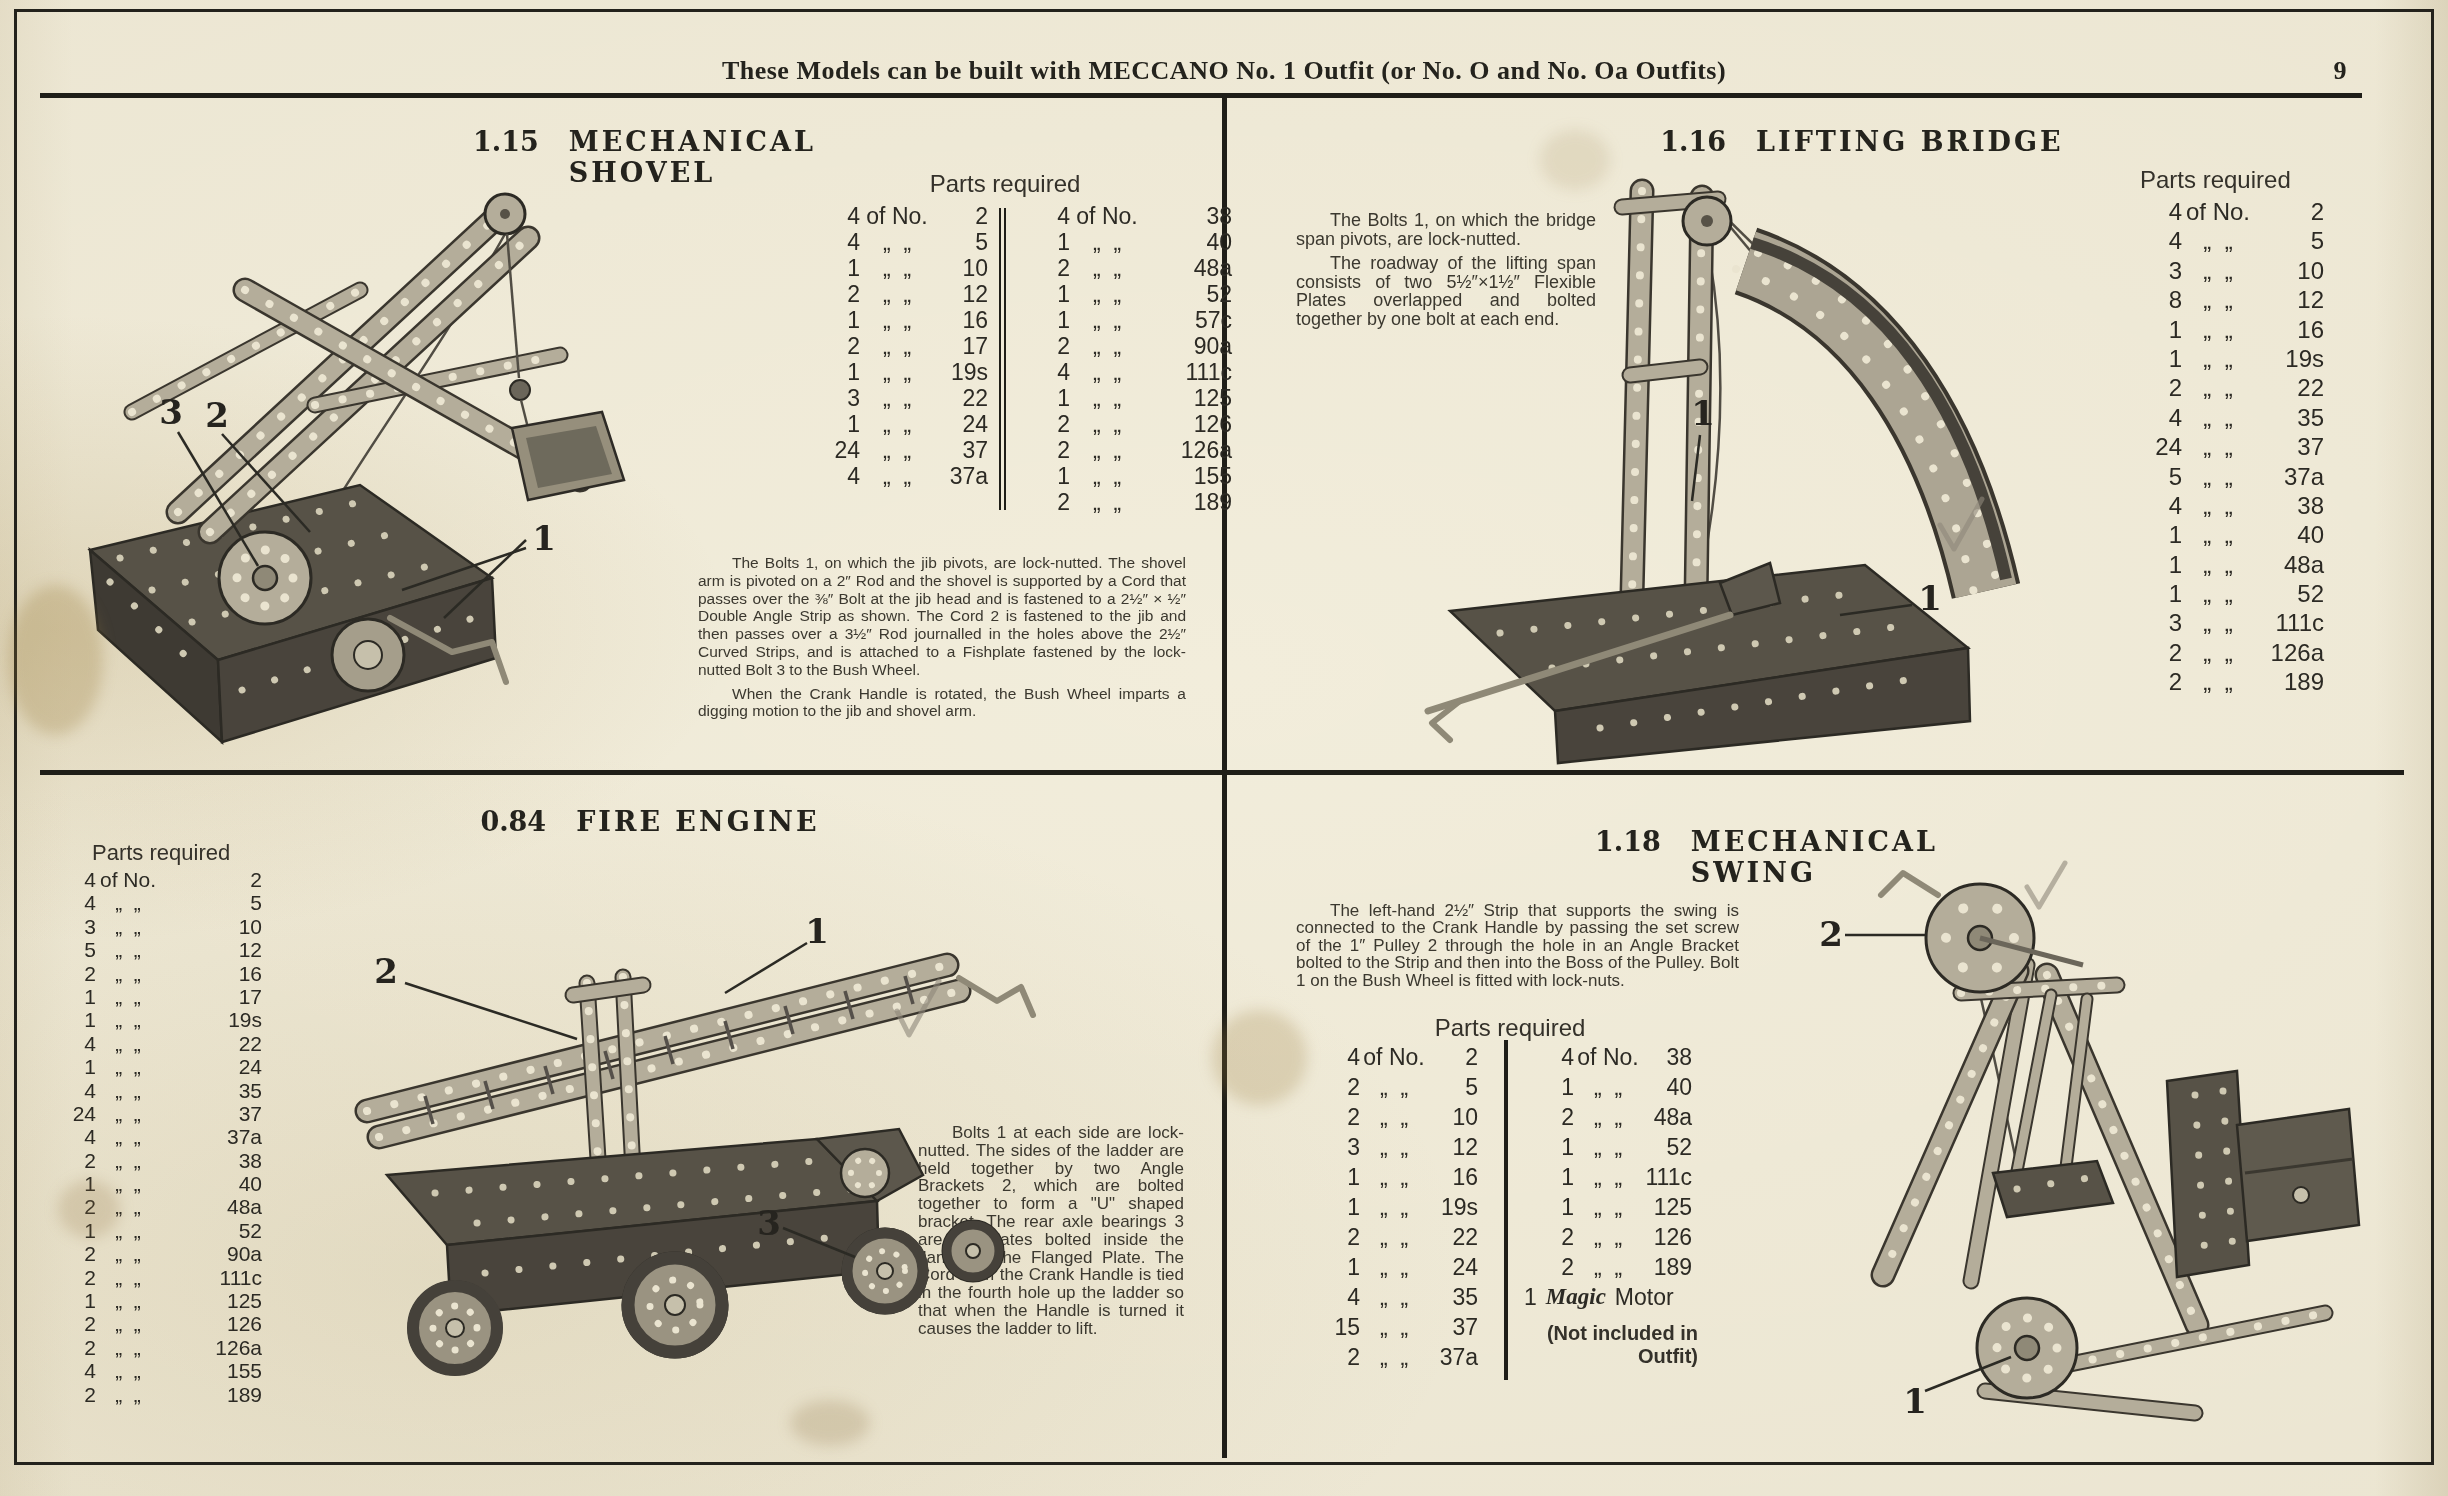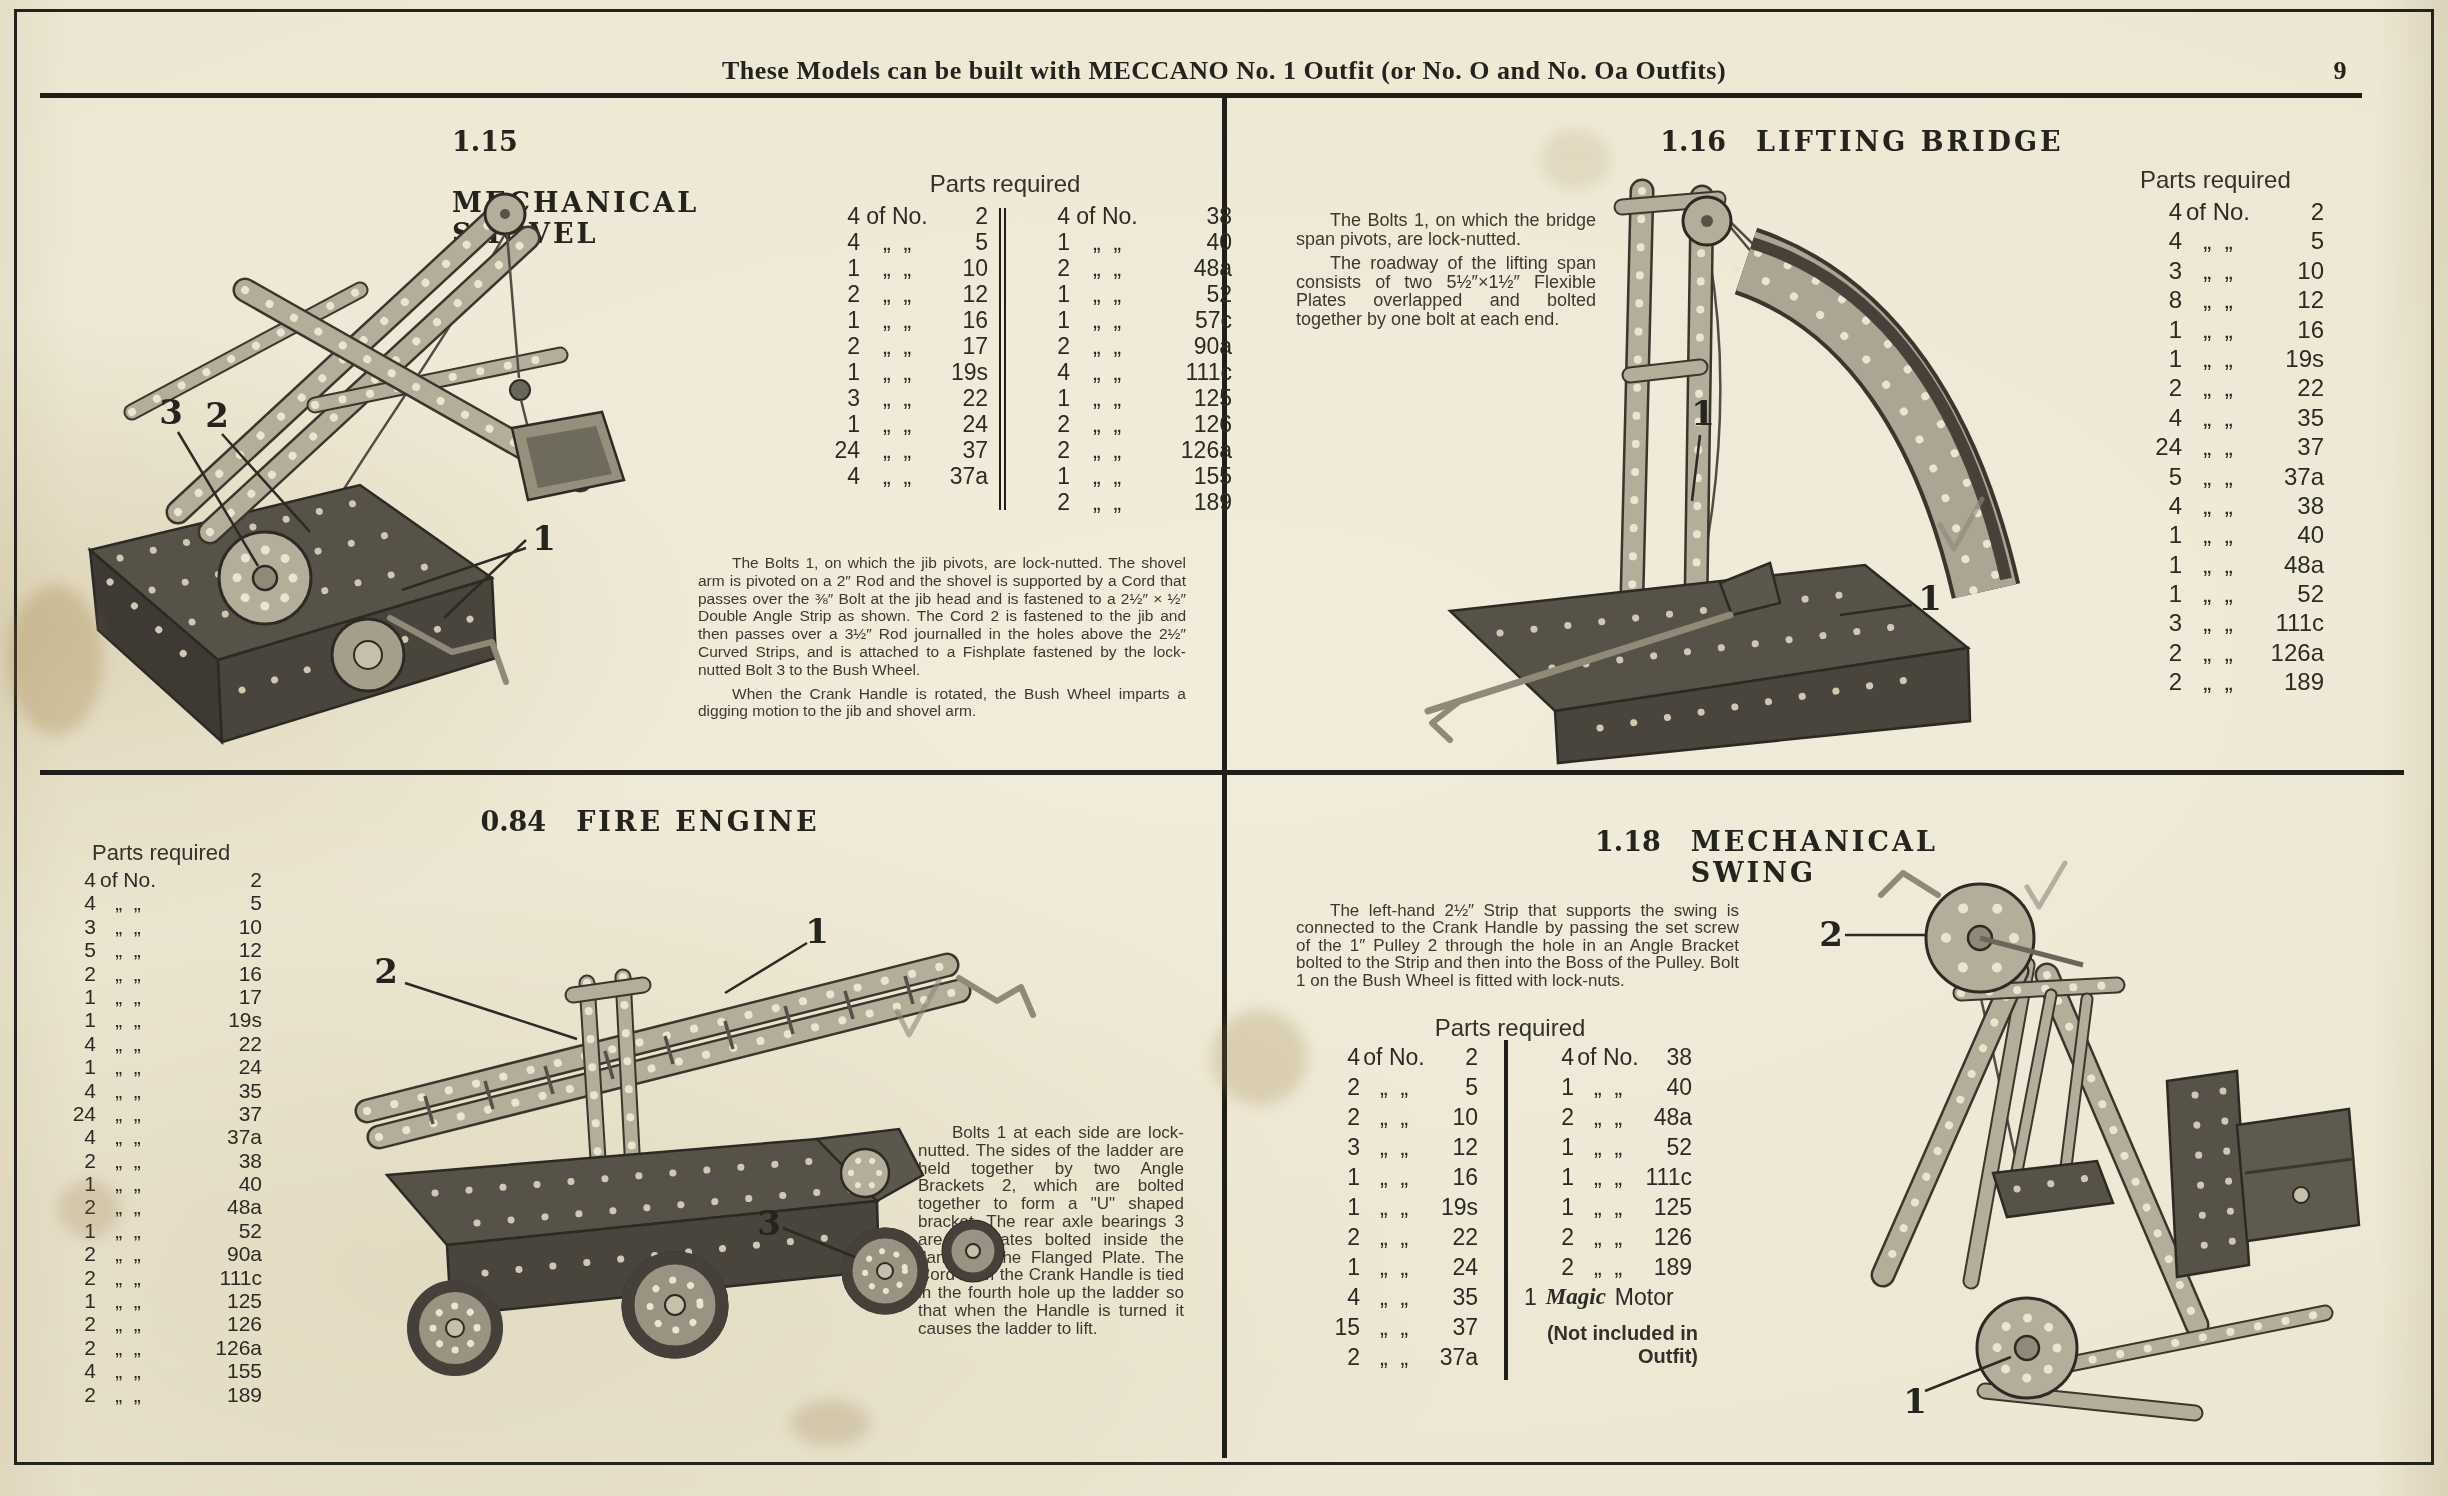--- a/index.html
+++ b/index.html
@@ -67,21 +67,21 @@
 <div id="page">
   <div class="frame"></div>
 
   <div class="hdr">These Models can be built with MECCANO No. 1 Outfit (or No. O and No. Oa Outfits)</div>
   <div class="pageno">9</div>
   <div class="rule" style="left:40px;top:93px;width:2322px;height:5px;"></div>
 
   <div class="rule" style="left:1222px;top:98px;width:5px;height:1360px;"></div>
   <div class="rule" style="left:40px;top:770px;width:2364px;height:5px;"></div>
 
-  <div class="sec-title" style="left:452px;top:126px;width:400px;flex-direction:column;">
+  <div class="sec-title" style="left:473px;top:126px;width:400px;">
     <span class="n">1.15</span>
     <span class="t">MECHANICAL SHOVEL</span>
   </div>
 
   <div class="parts-head" style="left:905px;top:170px;width:200px;">Parts required</div>
   <div class="plist pl115" style="left:826px;top:203px;width:162px;">
 
       <div class="prow">
         <span class="pq">4</span>
         <span class="ps">of No.</span>

